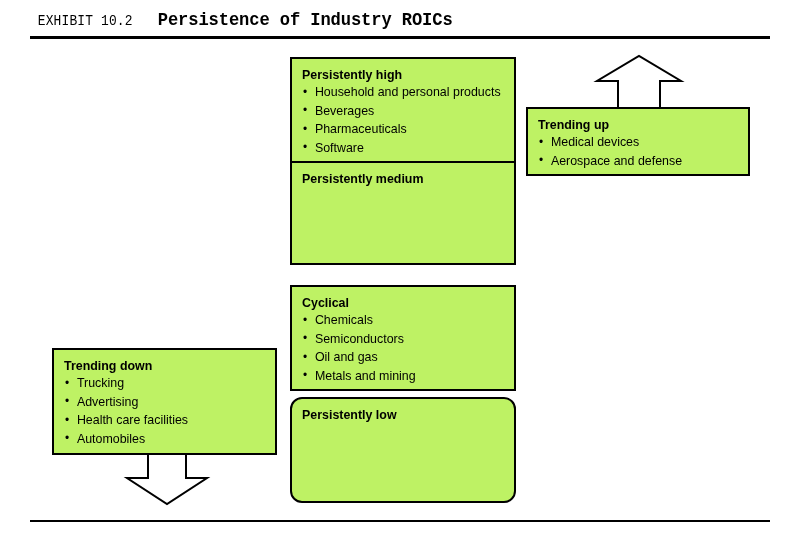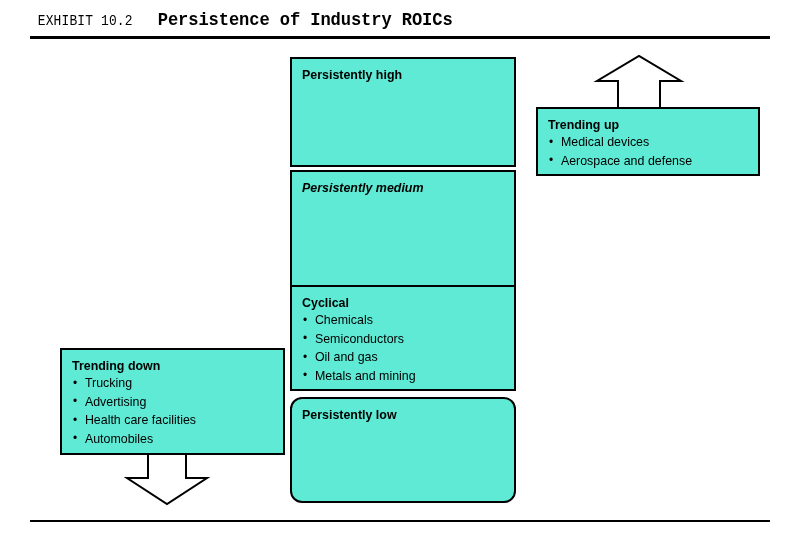--- a/index.html
+++ b/index.html
@@ -48,21 +48,21 @@
     width: 740px;
     background: #000000;
   }
   #rule-top { top: 36px; height: 3px; }
   #rule-bottom { top: 520px; height: 2px; }
 
   
   .box {
     position: absolute;
     border: 2px solid #000000;
-    background: #5eead4;
+    background: #bef264;
     box-sizing: border-box;
     padding: 7px 10px 6px 10px;
   }
   .box-title {
     font-size: 13.5px;
     font-weight: 700;
     line-height: 17px;
     transform: scaleX(0.92);
     transform-origin: left top;
     white-space: nowrap;
@@ -84,27 +84,27 @@
   .box-list li::before {
     content: "\2022";
     position: absolute;
     left: 1px;
     top: -0.5px;
     font-size: 13px;
   }
 
   
   #box-high    { left: 290px; top: 57px;  width: 226px; height: 110px; }
-  #box-medium  { left: 290px; top: 170px; width: 226px; height: 122px; font-style: italic; }
+  #box-medium  { left: 290px; top: 161px; width: 226px; height: 104px; }
   #box-cyclical{ left: 290px; top: 285px; width: 226px; height: 106px; }
   #box-low     { left: 290px; top: 397px; width: 226px; height: 106px; border-radius: 12px; }
 
   
-  #box-trending-up   { left: 526px; top: 107px; width: 224px; height: 69px; margin-left: 10px; }
-  #box-trending-down { left: 52px;  top: 348px; width: 225px; height: 107px; margin-left: 8px; }
+  #box-trending-up   { left: 526px; top: 107px; width: 224px; height: 69px; }
+  #box-trending-down { left: 52px;  top: 348px; width: 225px; height: 107px; }
 
   
   .arrow-svg {
     position: absolute;
     overflow: visible;
   }
   .arrow-svg path {
     fill: #ffffff;
     stroke: #000000;
     stroke-width: 2;
@@ -146,20 +146,26 @@
   <ul class="box-list">
     <li>Trucking</li>
     <li>Advertising</li>
     <li>Health care facilities</li>
     <li>Automobiles</li>
   </ul>
 </div>
 
 <div class="box" id="box-high">
   <div class="box-title">Persistently high</div>
+  <ul class="box-list">
+    <li>Household and personal products</li>
+    <li>Beverages</li>
+    <li>Pharmaceuticals</li>
+    <li>Software</li>
+  </ul>
 </div>
 
 <div class="box" id="box-medium">
   <div class="box-title">Persistently medium</div>
 </div>
 
 <div class="box" id="box-cyclical">
   <div class="box-title">Cyclical</div>
   <ul class="box-list">
     <li>Chemicals</li>

